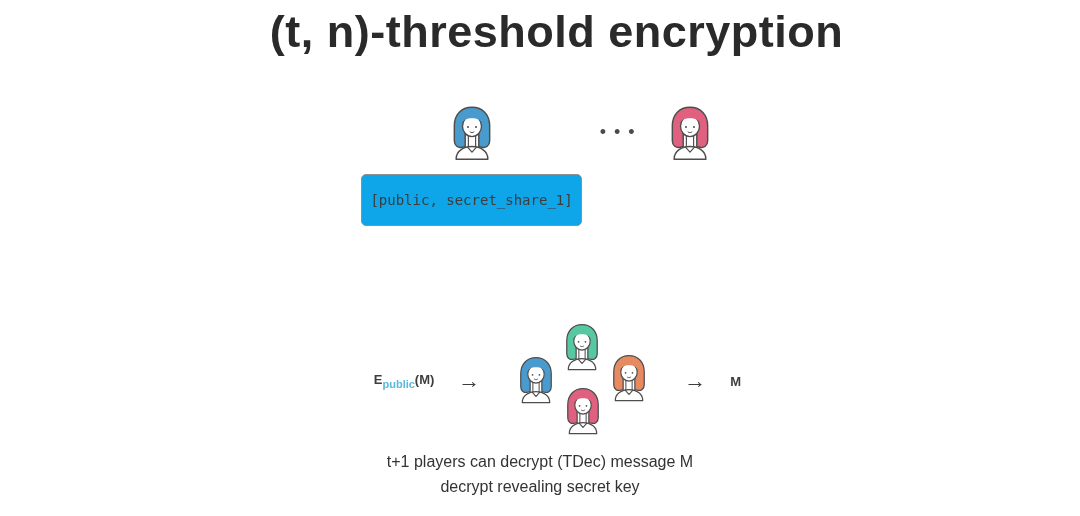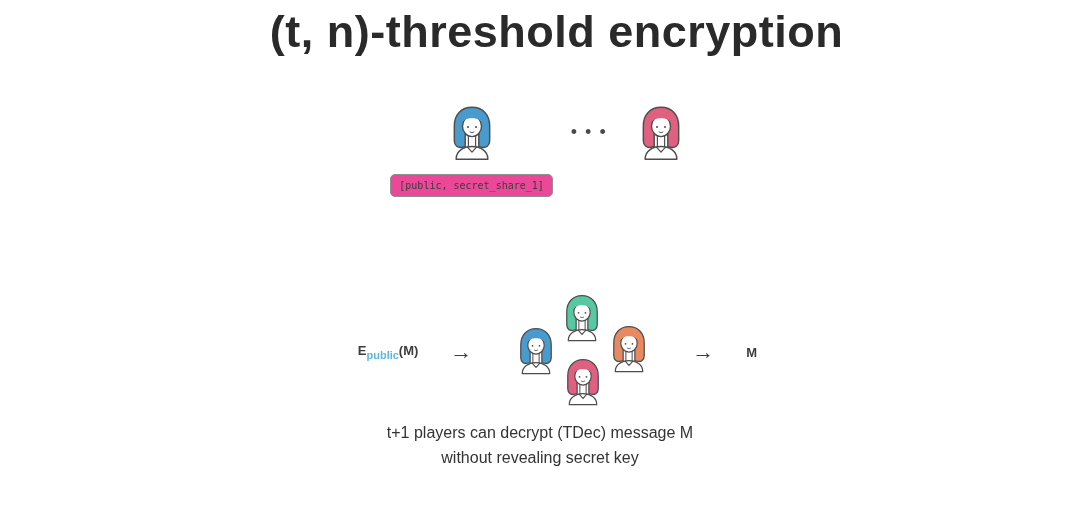--- a/index.html
+++ b/index.html
@@ -35,41 +35,41 @@
     flex-direction: column;
     align-items: center;
     gap: 12px;
   }
   .avatar { display: inline-block; line-height: 0; }
   .avatar svg { display: block; }
 
   .key-box {
     border: 1px solid #8f8f8f;
     border-radius: 5px;
-    padding: 5px 8px;
+    padding: 17px 8px;
     font-family: "DejaVu Sans Mono", monospace;
-    font-size: 10px;
-    color: #3d3d3d;
-    background: #ec4899;
+    font-size: 14px;
+    color: #3d3d3d;
+    background: #0ea5e9;
     white-space: nowrap;
   }
 
   .ellipsis {
     font-size: 18px;
     letter-spacing: 8px;
     color: #4a4a4a;
     margin-top: 18px;
     align-self: flex-start;
   }
 
   .flow {
     display: flex;
     justify-content: center;
     align-items: center;
-    gap: 32px;
+    gap: 24px;
     margin-top: 96px;
     padding-left: 35px;
   }
   .enc {
     font-size: 13px;
     font-weight: bold;
     color: #3d3d3d;
     white-space: nowrap;
   }
   .enc sub {
@@ -192,16 +192,16 @@
     </div>
 
     <span class="arrow">→</span>
 
     <span class="msg">M</span>
 
   </div>
 
   <div class="caption">
     <div>t+1 players can decrypt (TDec) message M</div>
-    <div>without revealing secret key</div>
+    <div>decrypt revealing secret key</div>
   </div>
 
 </div>
 
 </body></html>

